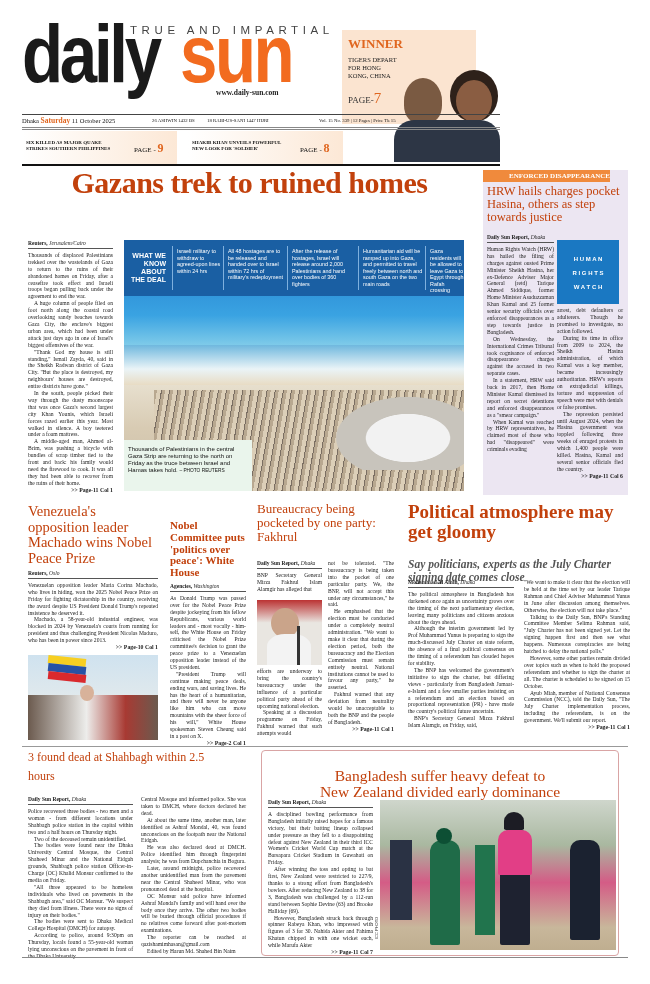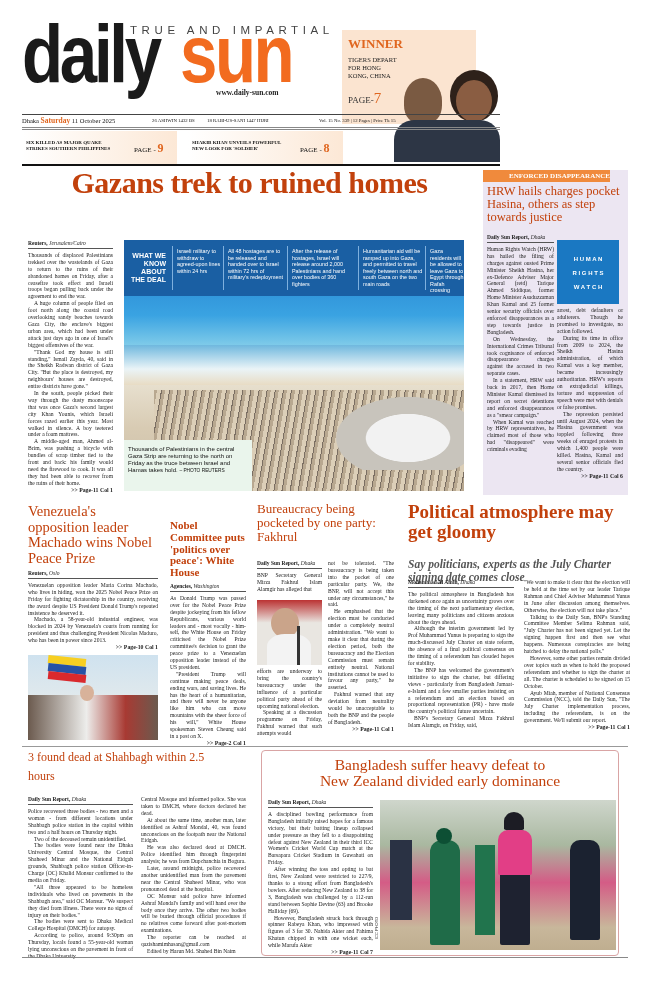--- a/index.html
+++ b/index.html
@@ -214,21 +214,21 @@
     <p>At about the same time, another man, later identified as Ashraf Mondal, 40, was found unconscious on the footpath near the National Eidgah.</p>
     <p>He was also declared dead at DMCH. Police identified him through fingerprint analysis; he was from Dupchanchia in Bogura.</p>
     <p>Later, around midnight, police recovered another unidentified man from the pavement near the Central Shaheed Minar, who was pronounced dead at the hospital.</p>
     <p>OC Monsur said police have informed Ashraf Mondal's family and will hand over the body once they arrive. The other two bodies will be buried through official procedures if no relatives come forward after post-mortem examinations.</p>
     <p>The reporter can be reached at qazishamimhasan@gmail.com</p>
     <p>Edited by Harun Md. Shahed Bin Naim</p>
   </div>
 </div>
 
 <div class="abs" style="left:261px;top:750px;width:358px;height:206px;border:1px solid #d9a4a4;border-radius:4px;background:#fff">
-  <div class="hl" style="text-align:center;font-size:15.5px;line-height:16px;margin-top:6px">
+  <div class="hl" style="text-align:center;font-size:15.5px;line-height:16px;margin-top:17px">
     <div>Bangladesh suffer heavy defeat to</div>
     <div>New Zealand divided early dominance</div>
   </div>
   <div class="txt abs" style="left:6px;top:48px;width:105px">
     <div class="byline"><span>Daily Sun Report,</span> <i>Dhaka</i></div>
     <p class="first">A disciplined bowling performance from Bangladesh initially raised hopes for a famous victory, but their batting lineup collapsed under pressure as they fell to a disappointing defeat against New Zealand in their third ICC Women's Cricket World Cup match at the Barsapara Cricket Stadium in Guwahati on Friday.</p>
     <p>After winning the toss and opting to bat first, New Zealand were restricted to 227/9, thanks to a strong effort from Bangladesh's bowlers. After reducing New Zealand to 38 for 3, Bangladesh was challenged by a 112-run stand between Sophie Devine (63) and Brooke Halliday (69).</p>
     <p>However, Bangladesh struck back through spinner Rabeya Khan, who impressed with figures of 3 for 30. Nahida Akter and Fahima Khatun chipped in with one wicket each, while Marufa Akter</p>
     <div class="cont">&gt;&gt; Page-11 Col 7</div>
   </div>

